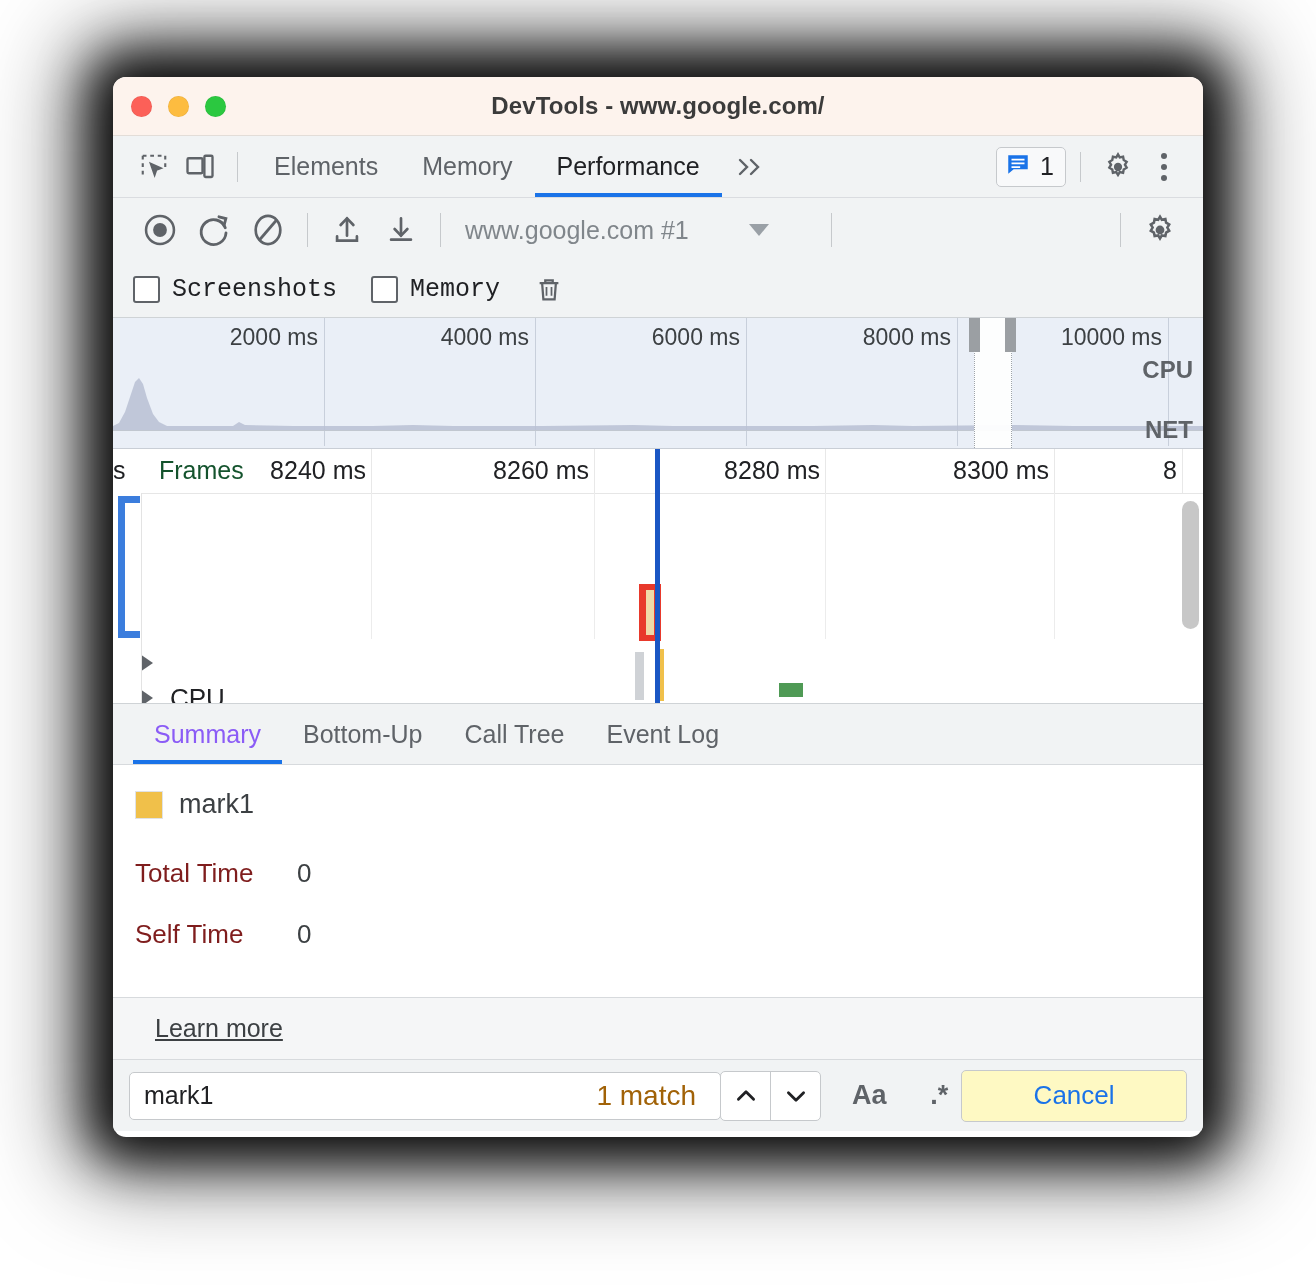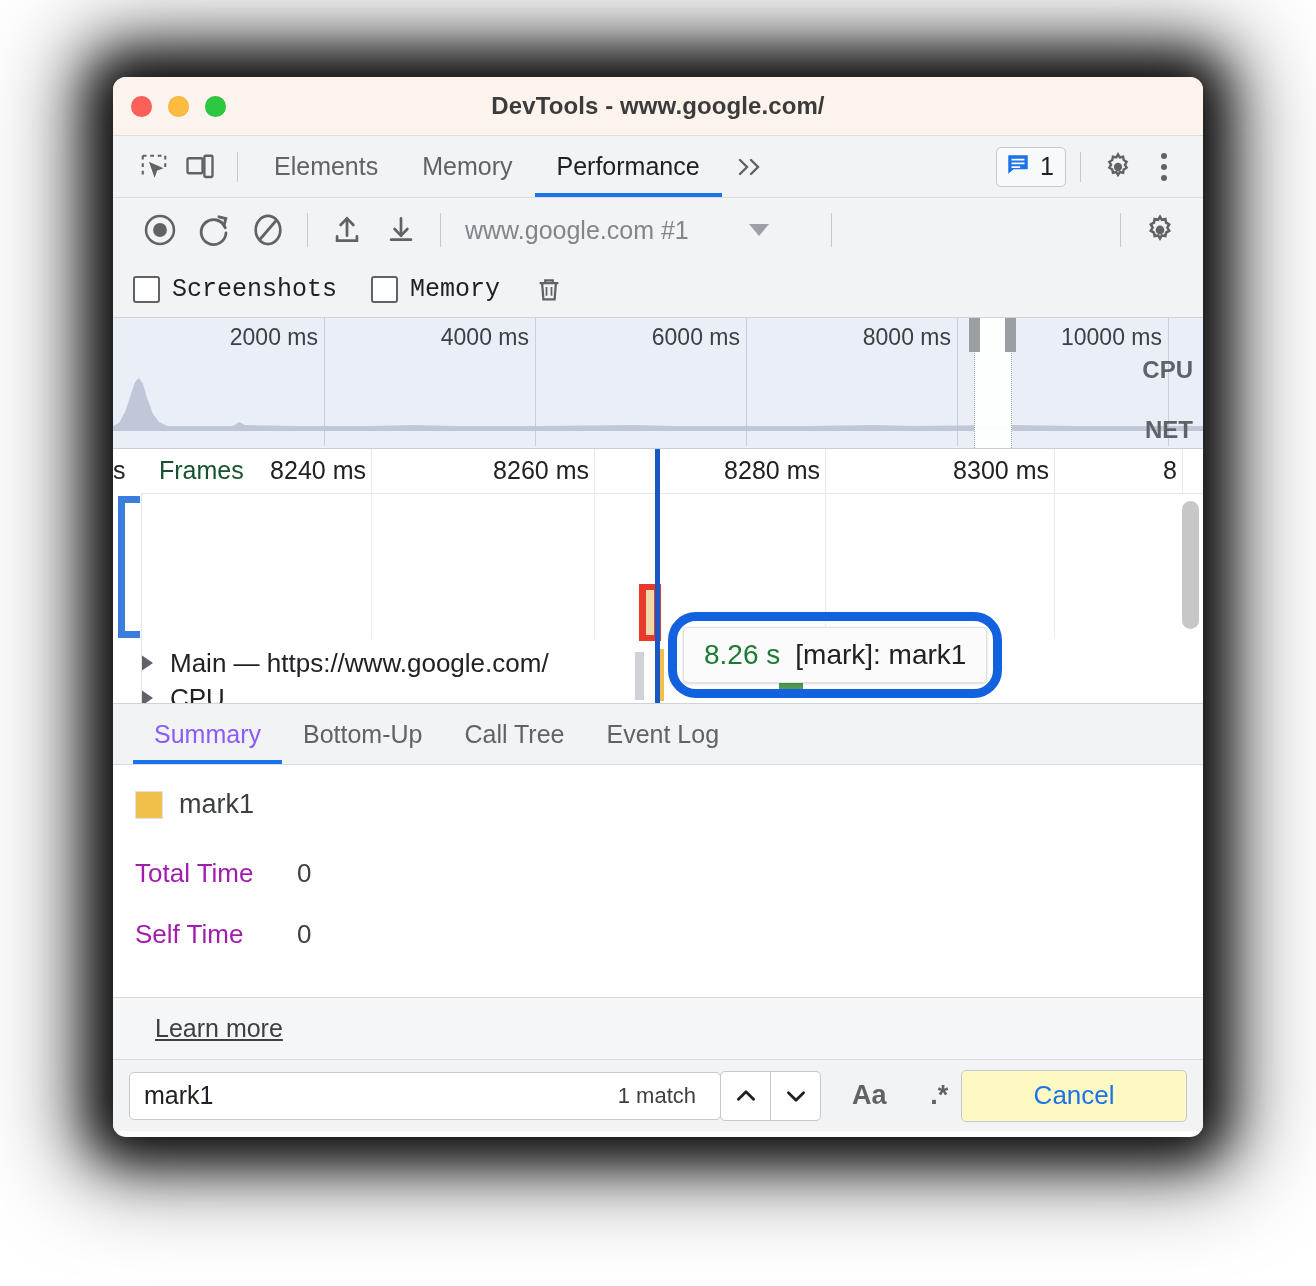--- a/index.html
+++ b/index.html
@@ -414,21 +414,21 @@
     margin-bottom: 38px;
   }
   .swatch {
     width: 26px; height: 26px;
     background: #f0c04a;
     border: 1px solid #e0e2e5;
     margin-right: 16px;
   }
   .sum-title-text { font-size: 27px; color: #3c4043; }
   .sum-row { display: flex; align-items: center; margin-bottom: 30px; }
-  .sum-key { font-size: 26px; color: #a21caf; min-width: 148px; }
+  .sum-key { font-size: 26px; color: #7f1d1d; min-width: 148px; }
   .sum-val { font-size: 26px; color: #3c4043; margin-left: 14px; }
 
   
   .statusbar {
     height: 62px;
     background: #f5f6f7;
     border-top: 1px solid #d7dadd;
     display: flex; align-items: center;
     padding-left: 22px;
     box-sizing: border-box;
@@ -455,21 +455,21 @@
     width: 592px;
     height: 48px;
     background: #fff;
     border: 1px solid #c6c9cc;
     border-radius: 5px;
     display: flex; align-items: center;
     padding: 0 14px;
     box-sizing: border-box;
   }
   .search-value { font-size: 25px; color: #202124; flex: 1; }
-  .match-count { font-size: 22px; color: #404040; padding-right: 10px; text-align: center; }
+  .match-count { font-size: 28px; color: #a16207; padding-right: 10px; text-align: center; }
   .nav-btns {
     display: flex; align-items: stretch;
     height: 48px;
     border: 1px solid #c6c9cc;
     border-radius: 5px;
     background: #fff;
     margin-left: -1px;
     overflow: hidden;
   }
   .nav-btn {
@@ -734,21 +734,20 @@
           <i></i>
         </div>
       <div class="mark-bar gray" style="left:522px; top:203px; height:48px;"></div>
       <div class="mark-bar yellow" style="left:542px; top:200px; height:52px;"></div>
       <div class="mark-green" style="left:666px; top:234px;"></div>
 
       <div class="playhead" style="left:542px;"></div>
 
       <div class="main-row">
         <span class="tri"></span>
-        <span class="mr-label">Main — https://www.google.com/</span>
       </div>
       <div class="cpu-row">
         <span class="tri"></span>
         <span class="cr-label">CPU</span>
       </div>
 
       <div class="flame-scrollbar"></div>
     </div>
 
     <div class="drawer-tabs">
@@ -802,21 +801,13 @@
           </svg>
         </div>
       </div>
       <div class="toggle-btn">Aa</div>
       <div class="toggle-btn">.*</div>
       <div class="cancel-btn">Cancel</div>
     </div>
 
   </div>
 
-  <div class="tooltip-wrap">
-    <div class="tooltip-ring">
-      <div class="tooltip-box">
-        <span class="tt-time">8.26 s</span>
-        <span class="tt-label">[mark]: mark1</span>
-      </div>
-    </div>
-  </div>
 </div>
 
 </body></html>

